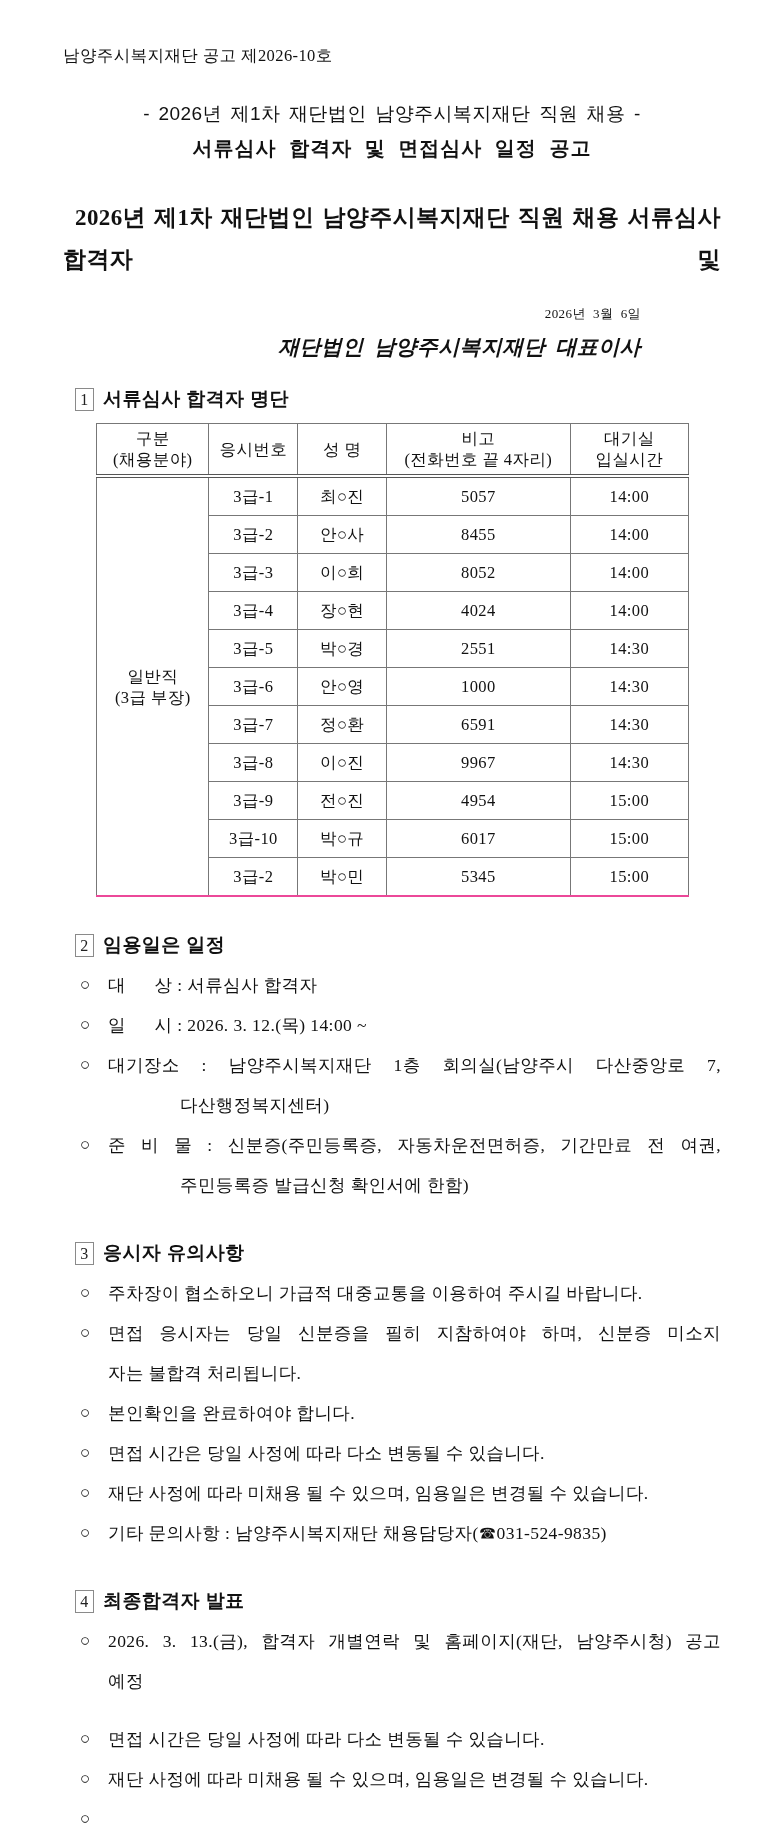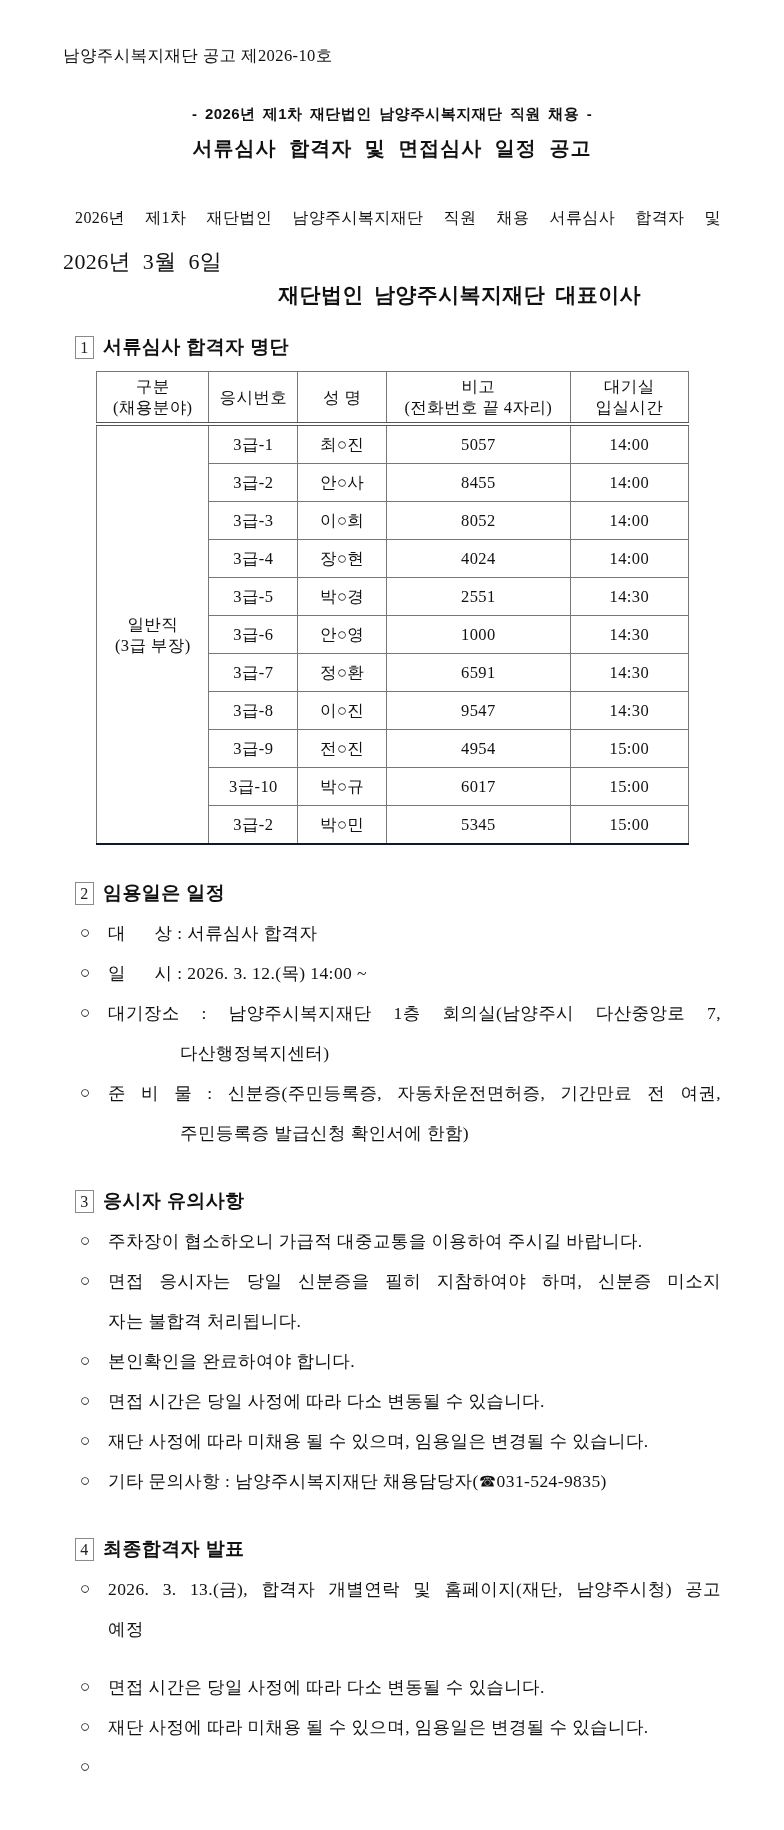--- a/index.html
+++ b/index.html
@@ -13,39 +13,39 @@
     overflow:hidden;
     font-family:"Liberation Serif","DejaVu Serif",serif;
     color:#111;
     letter-spacing:0.4px;
     word-break:keep-all;
   }
   .notice-no{font-size:16.5px;line-height:20px;}
   .subtitle{
     margin-top:36px;text-align:center;
     font-family:"Liberation Sans","DejaVu Sans",sans-serif;
-    font-weight:bold;font-size:15px;line-height:23px;word-spacing:3px;
+    font-weight:normal;font-size:19px;line-height:23px;word-spacing:3px;
   }
   .title{
     margin:6px 0 0 0;text-align:center;
     font-family:"Liberation Sans","DejaVu Sans",sans-serif;
     font-weight:bold;font-size:20px;line-height:34px;word-spacing:6px;letter-spacing:1px;
   }
-  .intro{margin-top:32px;font-size:16px;}
+  .intro{margin-top:32px;font-size:23px;font-weight:bold;}
   .intro-line{line-height:42px;white-space:pre-wrap;}
   .intro-line:first-child{text-indent:12px;}
   .jl{text-align:justify;text-align-last:justify;}
   .date-line{
-    margin-top:8px;padding-right:80px;
-    font-size:22px;line-height:30px;white-space:pre-wrap;
+    margin-top:18px;text-align:right;padding-right:80px;
+    font-size:13px;line-height:30px;white-space:pre-wrap;
   }
   .issuer-line{
     margin-top:4px;text-align:right;padding-right:80px;
     font-family:"Liberation Sans","DejaVu Sans",sans-serif;
-    font-weight:bold;font-size:21px;line-height:28px;word-spacing:4px;
+    font-weight:bold;font-size:21px;line-height:28px;word-spacing:4px;font-style:italic;
   }
   .sec-heading{
     margin:36px 0 0 12px;
     font-family:"Liberation Sans","DejaVu Sans",sans-serif;
     font-weight:bold;font-size:19px;line-height:24px;
     display:flex;align-items:center;gap:9px;
   }
   .sec-heading.first{margin-top:26px;}
   .numbox{
     display:inline-block;box-sizing:border-box;
@@ -64,21 +64,21 @@
     border:1px solid #777;
     text-align:center;vertical-align:middle;
     white-space:pre-line;line-height:21px;
     padding:3px 2px;
   }
   table.pass thead th{
     height:44px;font-weight:normal;
     border-bottom:4px double #555;
   }
   table.pass tbody td{height:31px;}
-  table.pass{border-top:1.5px solid #555;border-bottom:2px solid #0f172a;}
+  table.pass{border-top:1.5px solid #555;border-bottom:2px solid #ec4899;}
   
   .items{margin:8px 0 0 0;font-size:17.5px;}
   .item .line{line-height:40px;white-space:pre-wrap;}
   .line.first{position:relative;padding-left:45px;}
   .line.first .bullet{position:absolute;left:17px;top:0;font-size:17px;}
   .line.cont.shallow{padding-left:45px;}
   .line.cont.deep{padding-left:117px;}
   .items.final .item:nth-child(2){margin-top:18px;}
 </style>
 </head>
@@ -164,21 +164,21 @@
         </tr>
         <tr>
           <td>3급-7</td>
           <td>정○환</td>
           <td>6591</td>
           <td>14:30</td>
         </tr>
         <tr>
           <td>3급-8</td>
           <td>이○진</td>
-          <td>9547</td>
+          <td>9967</td>
           <td>14:30</td>
         </tr>
         <tr>
           <td>3급-9</td>
           <td>전○진</td>
           <td>4954</td>
           <td>15:00</td>
         </tr>
         <tr>
           <td>3급-10</td>

